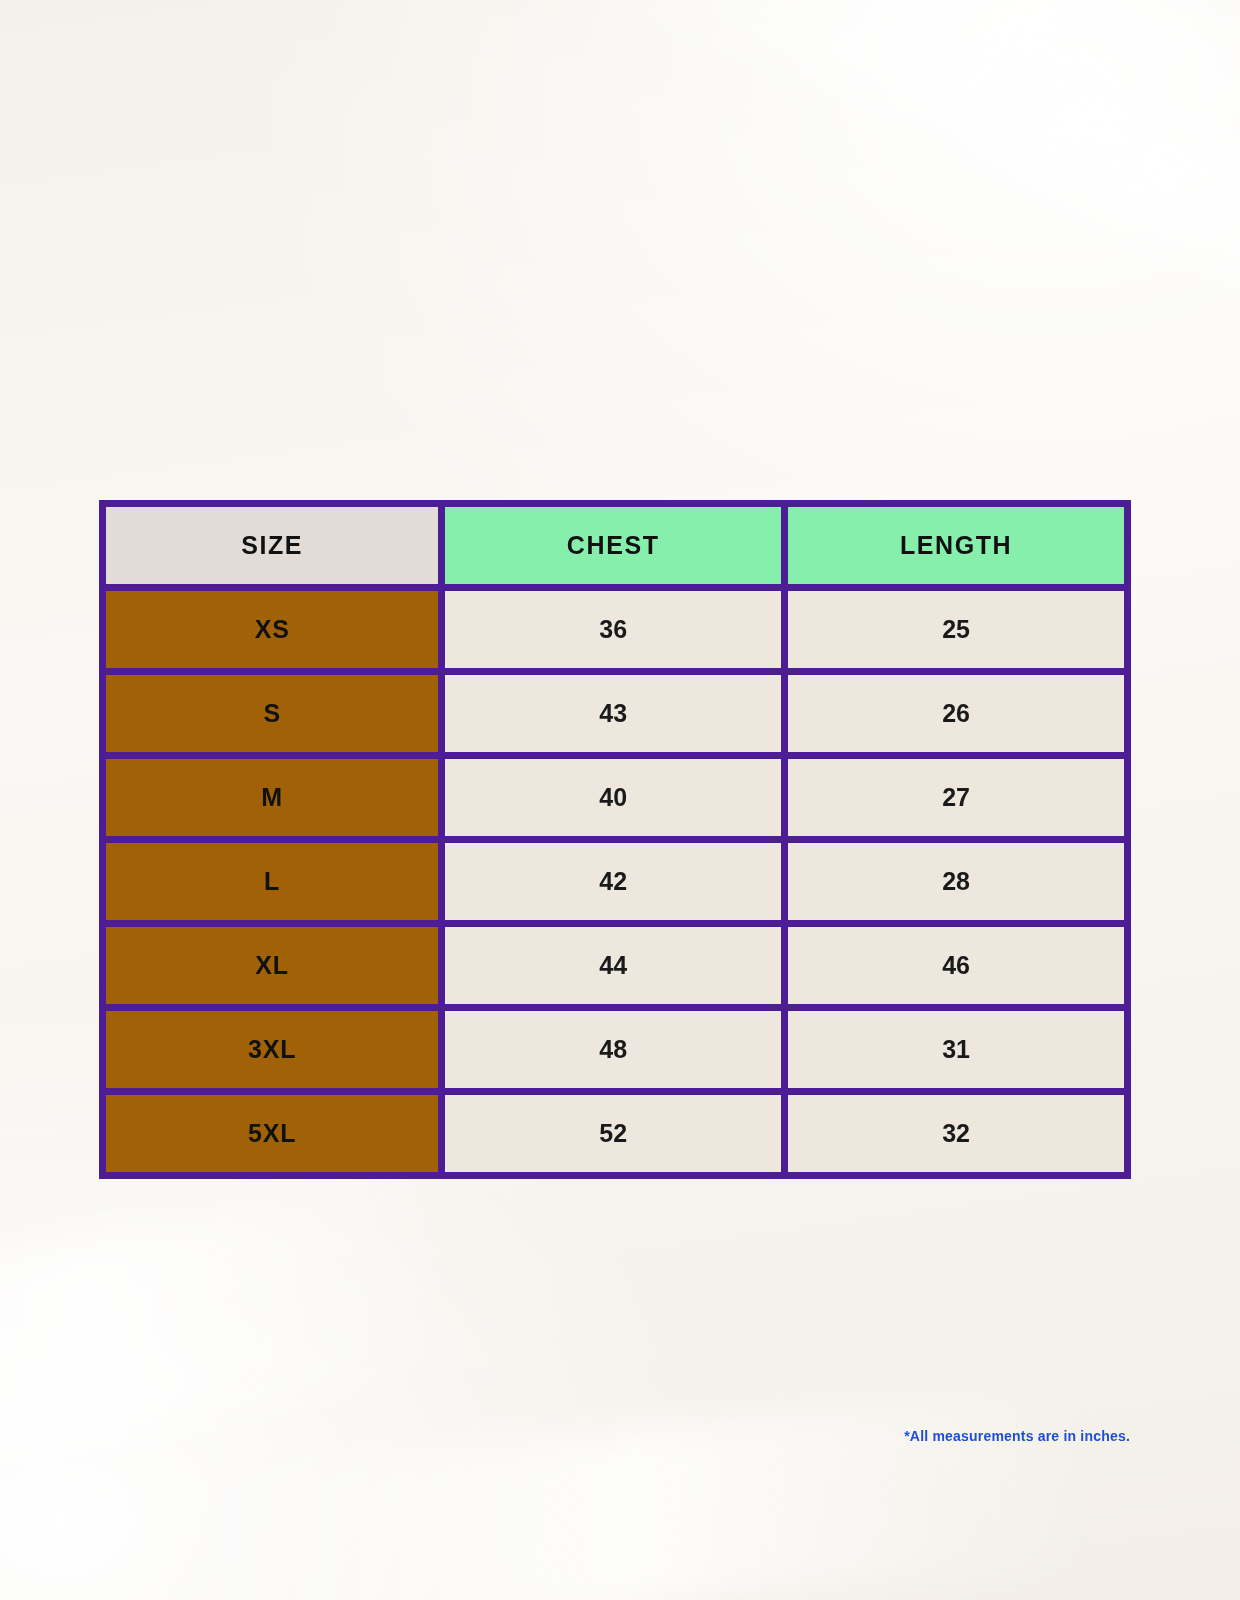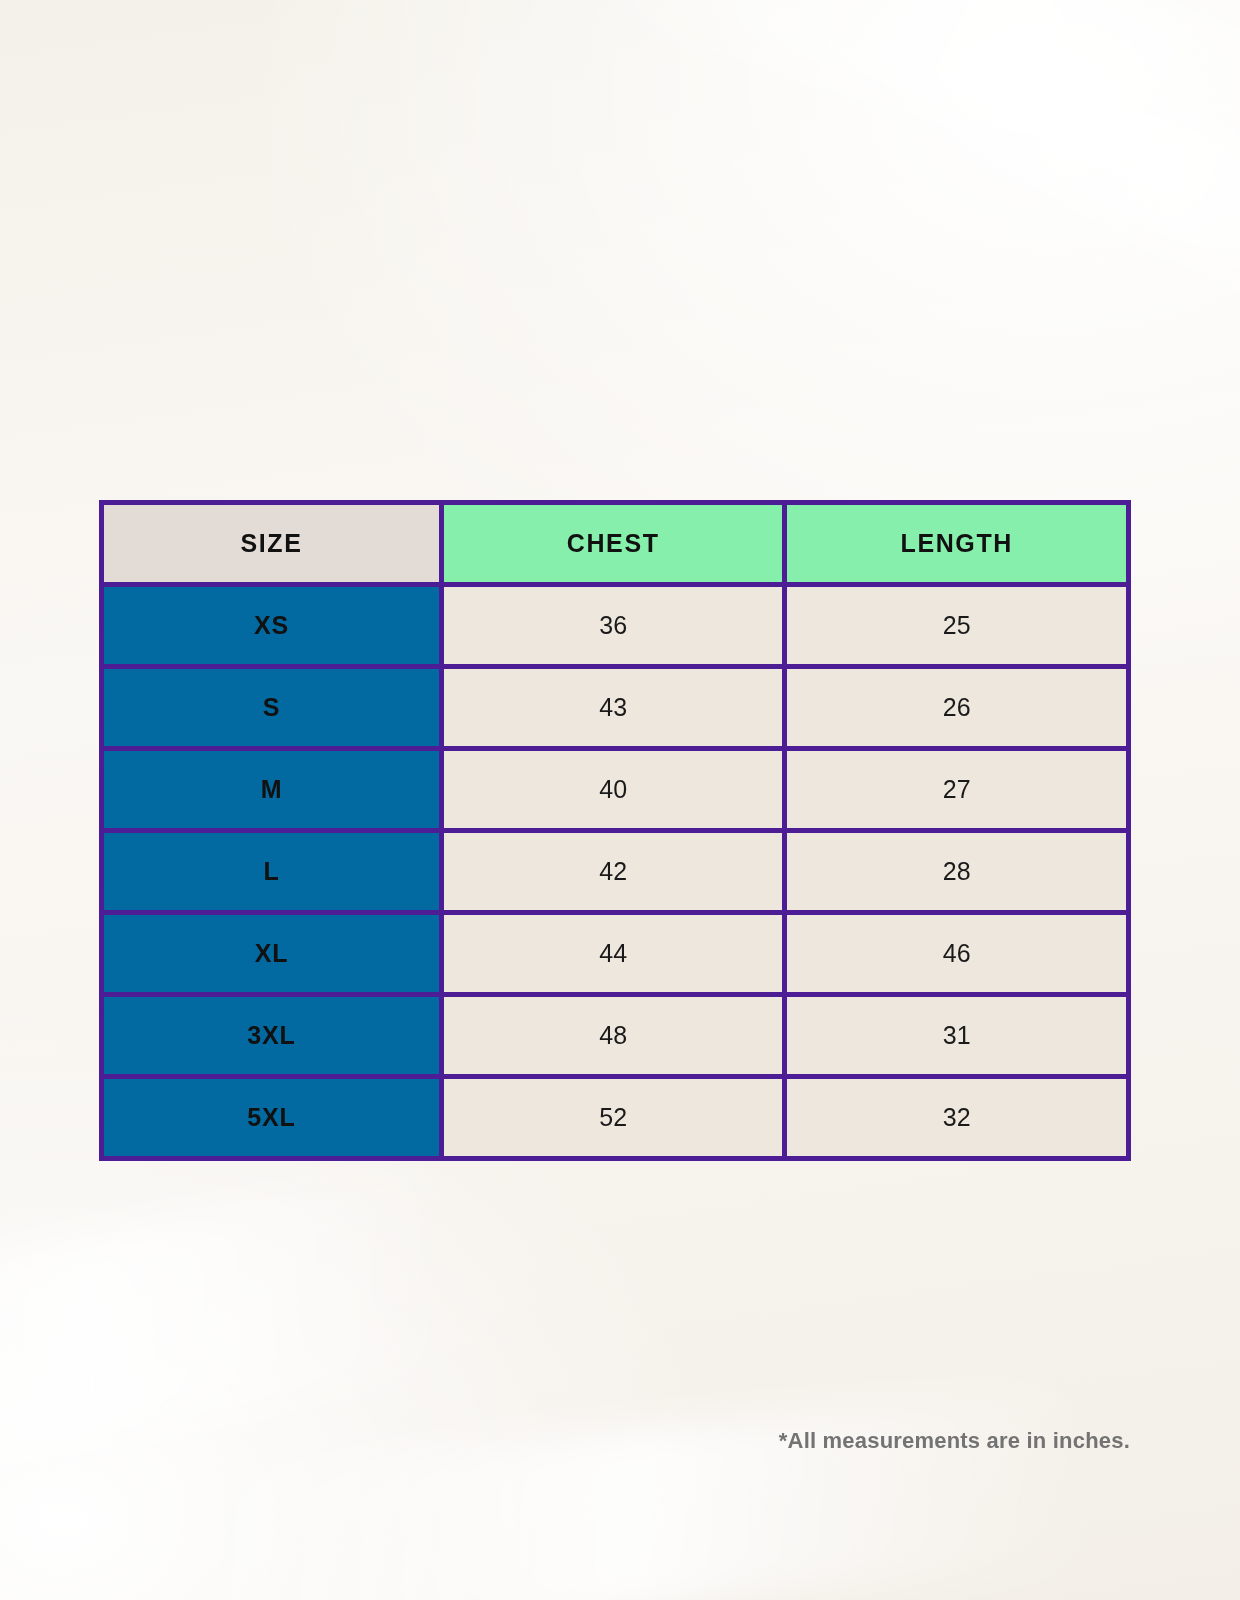--- a/index.html
+++ b/index.html
@@ -85,55 +85,55 @@
     width: 100%;
     table-layout: fixed;
     border: 2px solid #1a1a1a;
   }
   table.size-table col.c-size { width: 33.1%; }
   table.size-table col.c-chest { width: 33.45%; }
   table.size-table col.c-length { width: 33.45%; }
 
   table.size-table th,
   table.size-table td {
-    border: 5px solid #4c1d95;
+    border: 7px solid #4c1d95;
     height: 77px;
     text-align: center;
     vertical-align: middle;
     padding: 0;
   }
 
   thead th {
     font-size: 25px;
     font-weight: bold;
     letter-spacing: 1.6px;
   }
   th.head-size { background: #e3dbd5; }
   th.head-chest, th.head-length { background: #86efac; }
 
   td.cell-size {
-    background: #0369a1;
+    background: #a16207;
     font-weight: bold;
     font-size: 25px;
     letter-spacing: 0.8px;
   }
   td.cell-val {
     background: #eee7dd;
     font-size: 25px;
-    font-weight: 400;
+    font-weight: 700;
     color: #1a1a1a;
   }
 
   .footnote {
     position: absolute;
     right: 110px;
     top: 1428px;
-    font-size: 22px;
-    font-weight: bold;
-    color: #737373;
+    font-size: 14px;
+    font-weight: bold;
+    color: #1d4ed8;
     letter-spacing: 0.2px;
   }
 </style>
 </head>
 <body>
 
 <div class="page">
   <div class="bg-wash"></div>
   <div class="bg-streak streak-1"></div>
   <div class="bg-streak streak-2"></div>

